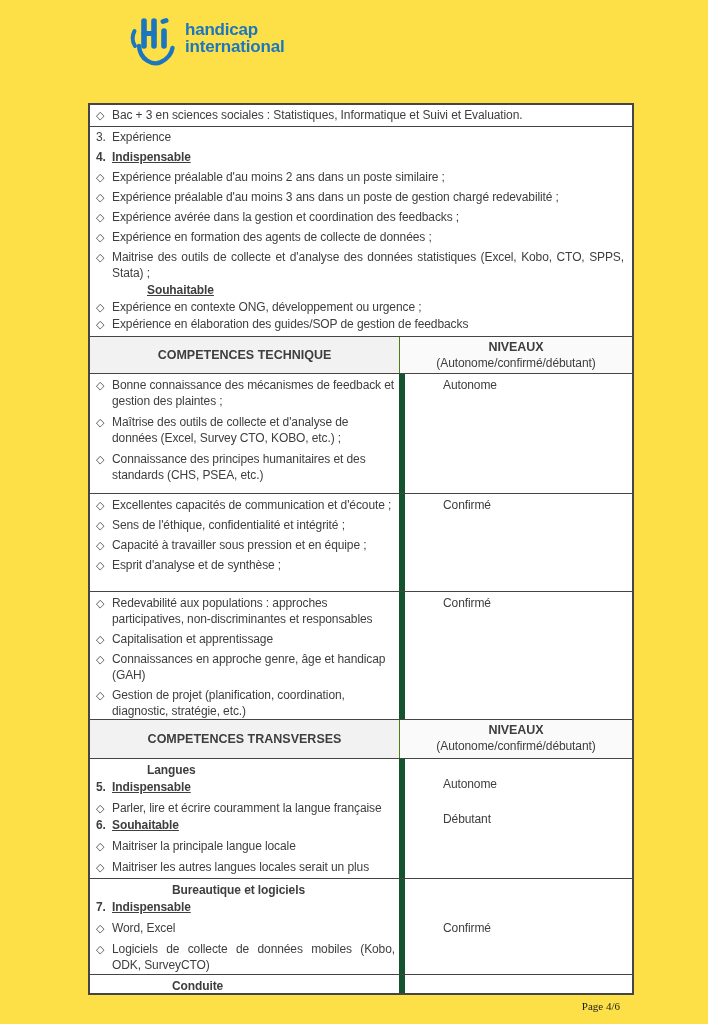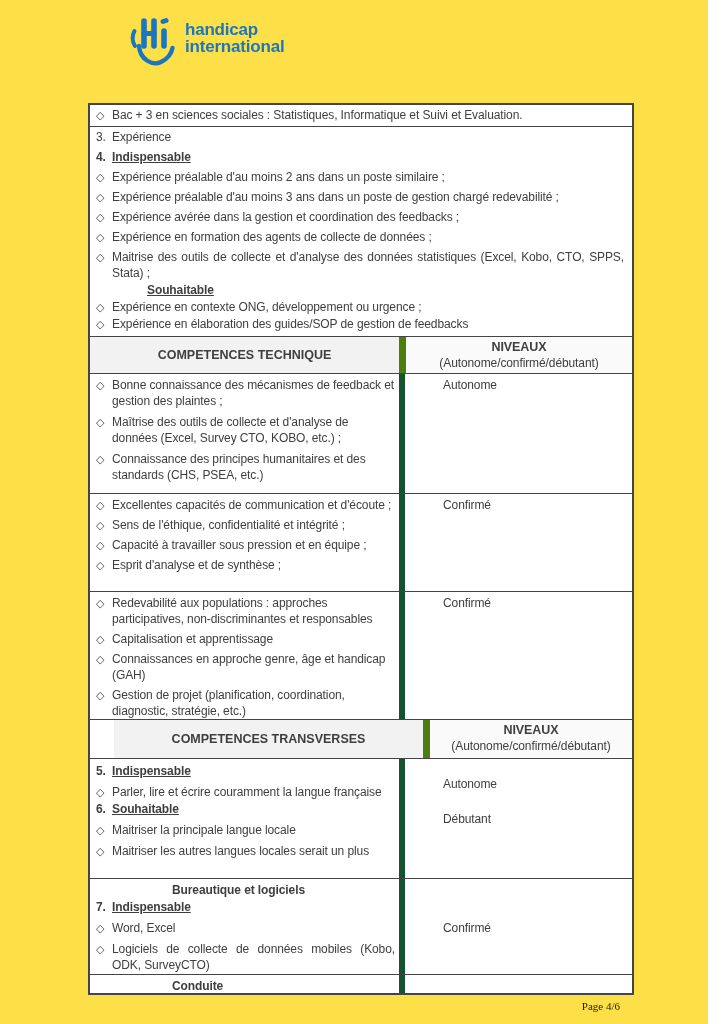--- a/index.html
+++ b/index.html
@@ -21,28 +21,28 @@
   .row:first-child { border-top:none; }
   .full { width:100%; padding:2px 8px 0 0; overflow:hidden; }
   .cl { width:309px; padding:3px 4px 0 0; overflow:hidden; }
   .cr { flex:1; border-left:6px solid #14532d; padding:3px 4px 0 38px; overflow:hidden; }
   .r-intro1 { height:21px; }
   .r-intro2 { height:210px; }
   .r-thead  { height:37px; }
   .r-ta { height:120px; }
   .r-tb { height:98px; }
   .r-tc { height:128px; }
-  .r-thead2 { height:39px;padding-left:24px; }
+  .r-thead2 { height:39px; }
   .r-lang { height:120px; }
   .r-bur  { height:96px; }
   .r-cond { height:19px; }
   
   .hcl { width:309px; background:#f2f2f2; display:flex; align-items:center; justify-content:center;
          font-weight:bold; font-size:12.5px; letter-spacing:0; }
-  .hcr { flex:1; background:#fafafa; border-left:7px solid #4d7c0f; text-align:center;
+  .hcr { flex:1; background:#fafafa; border-left:1px solid #4d7c0f; text-align:center;
          padding-top:3px; line-height:15.5px; }
   .hcr .l1 { font-weight:bold; font-size:12.5px; }
   .hcr .l2 { font-size:12px; }
   
   .item { display:flex; margin-top:4px; }
   .item.mt0 { margin-top:0; }
   .item.mt1 { margin-top:1px; }
   .item.mt5 { margin-top:5px; }
   .marker { flex:none; width:22px; padding-left:6px; font-size:11px; }
   .num { flex:none; width:22px; padding-left:6px; }
@@ -218,20 +218,23 @@
     <div class="row r-thead2">
       <div class="hcl">COMPETENCES TRANSVERSES</div>
       <div class="hcr">
         <div class="l1">NIVEAUX</div>
         <div class="l2">(Autonome/confirmé/débutant)</div>
       </div>
     </div>
 
     <div class="row r-lang">
       <div class="cl">
+        <div class="item mt0">
+          <span class="txt b indent1">Langues</span>
+        </div>
         <div class="item mt1">
           <span class="num b">5.</span>
           <span class="txt u">Indispensable</span>
         </div>
         <div class="item mt5">
           <span class="marker">◇</span>
           <span class="txt">Parler, lire et écrire couramment la langue française</span>
         </div>
         <div class="item mt1">
           <span class="num b">6.</span>

